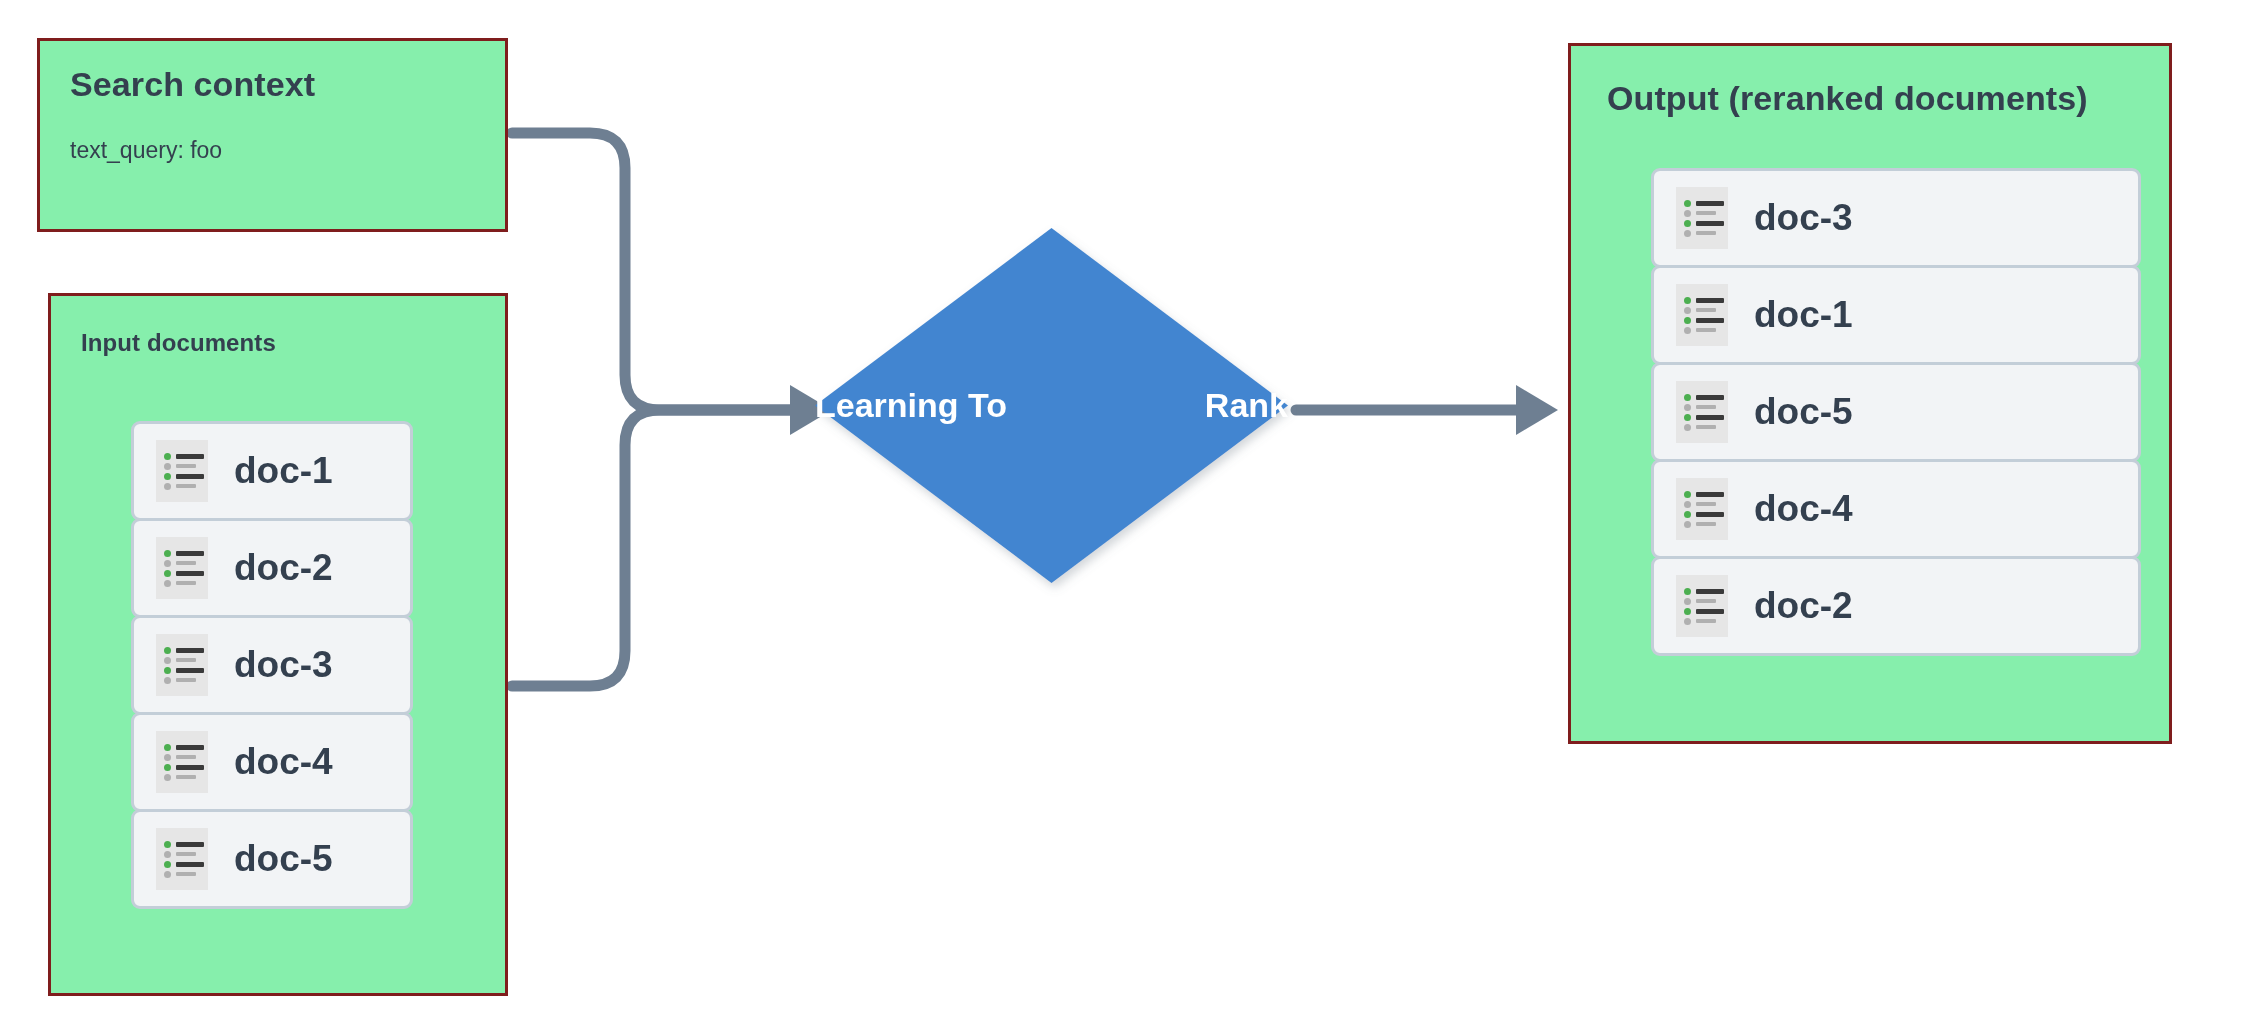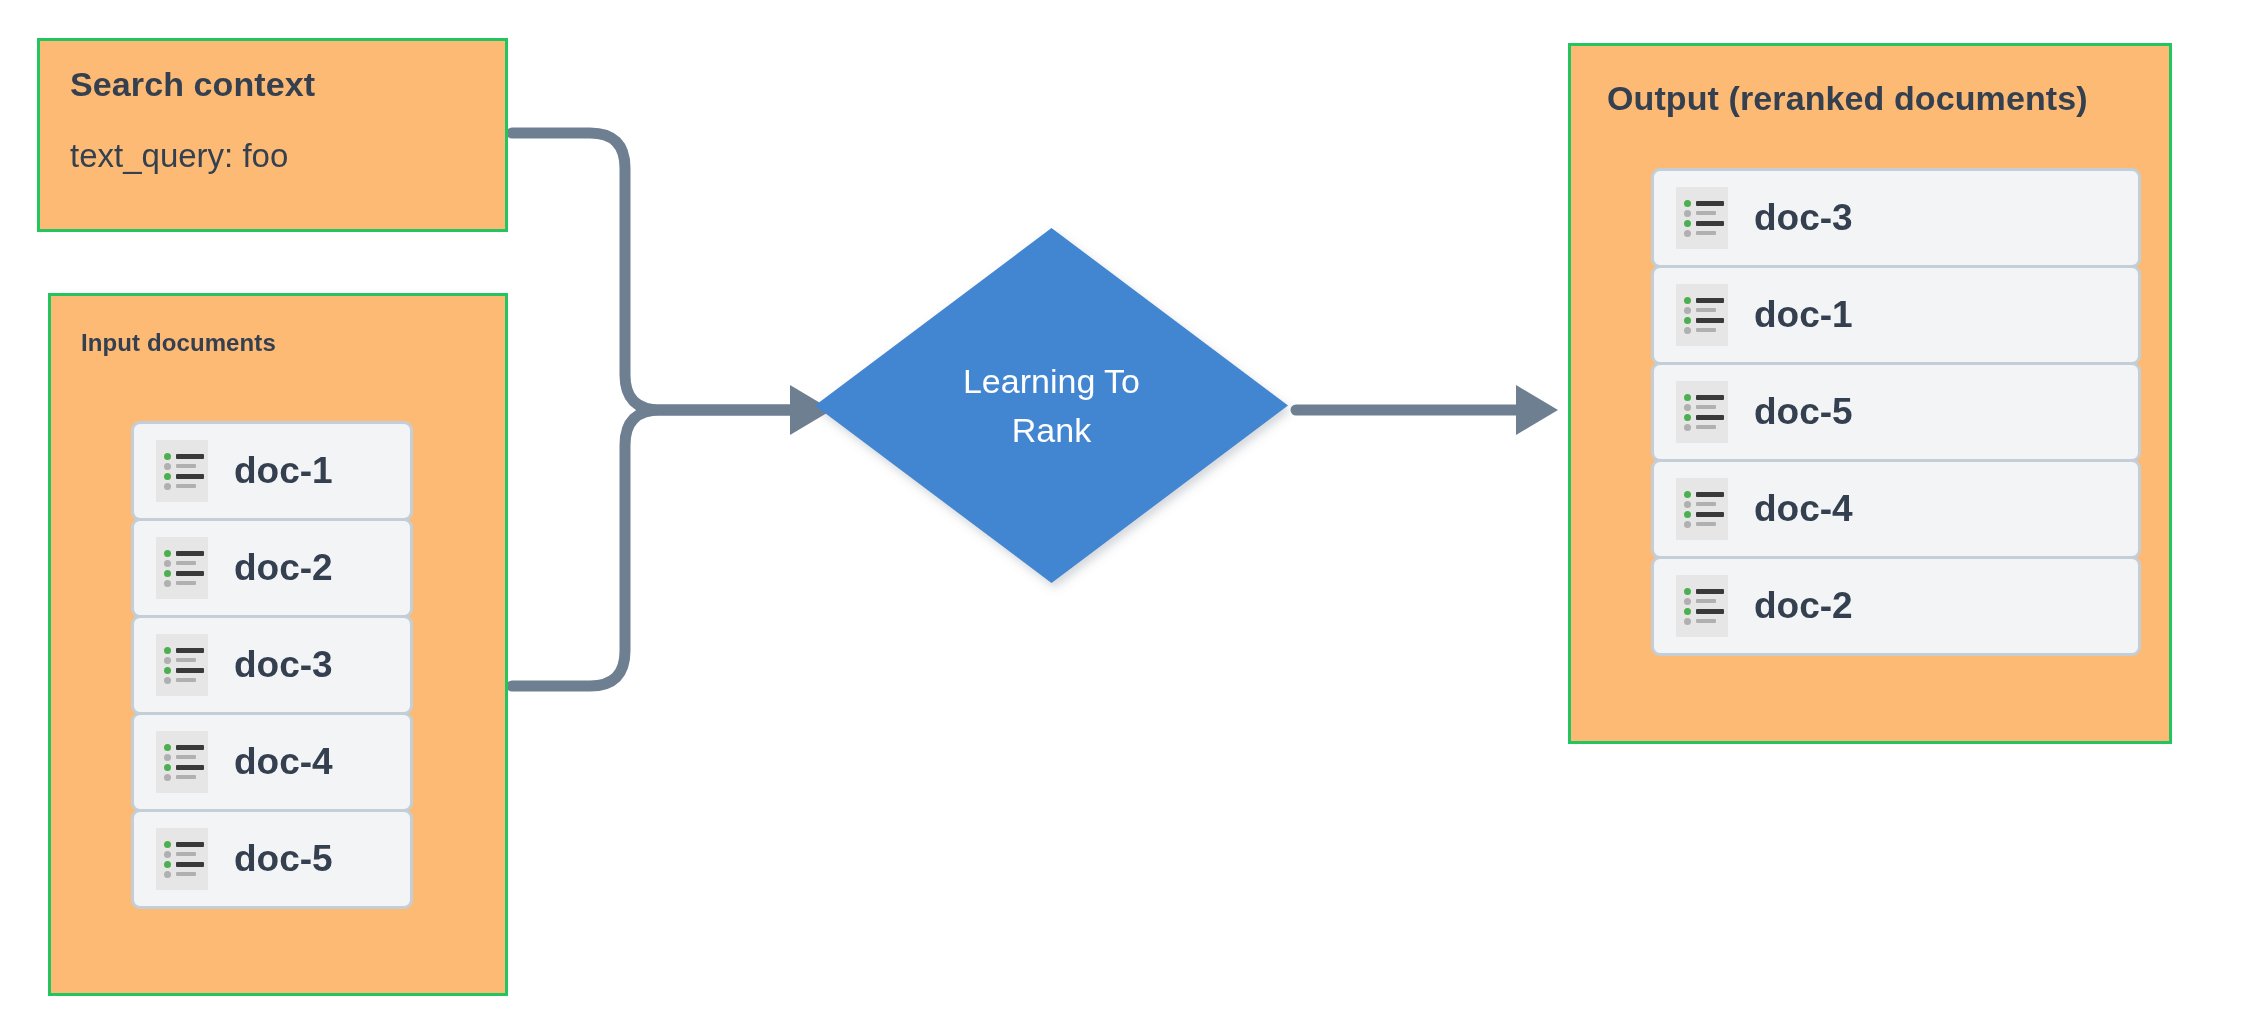--- a/index.html
+++ b/index.html
@@ -15,22 +15,22 @@
     position: relative;
     width: 2256px;
     height: 1034px;
     background: #ffffff;
     overflow: hidden;
   }
 
   
   .panel {
     position: absolute;
-    background: #fdba74;
-    border: 3px solid #22c55e;
+    background: #86efac;
+    border: 3px solid #7f1d1d;
     box-sizing: border-box;
   }
   .panel-title {
     position: absolute;
     font-weight: bold;
     color: #34404f;
     letter-spacing: .1px;
     white-space: nowrap;
   }
   .panel-sub {
@@ -48,21 +48,21 @@
     height: 194px;
   }
   #search-context-title {
     left: 30px;
     top: 24px;
     font-size: 34px;
   }
   #search-context-query {
     left: 30px;
     top: 96px;
-    font-size: 33px;
+    font-size: 23px;
   }
 
   
   #input-panel {
     left: 48px;
     top: 293px;
     width: 460px;
     height: 703px;
   }
   #input-title {
@@ -160,26 +160,26 @@
     width: 473px;
     height: 355px;
   }
   #ltr-label {
     position: absolute;
     left: 0;
     top: 0;
     width: 100%;
     height: 100%;
     display: flex;
-    flex-direction: column;
+    flex-direction: row;
     align-items: center;
-    justify-content: center;
+    justify-content: space-between;
     color: #ffffff;
     font-size: 34px;
-    font-weight: normal;
+    font-weight: bold;
     line-height: 1.42;
     text-align: center;
     pointer-events: none;
   }
 
   
   #connectors {
     position: absolute;
     left: 0;
     top: 0;

